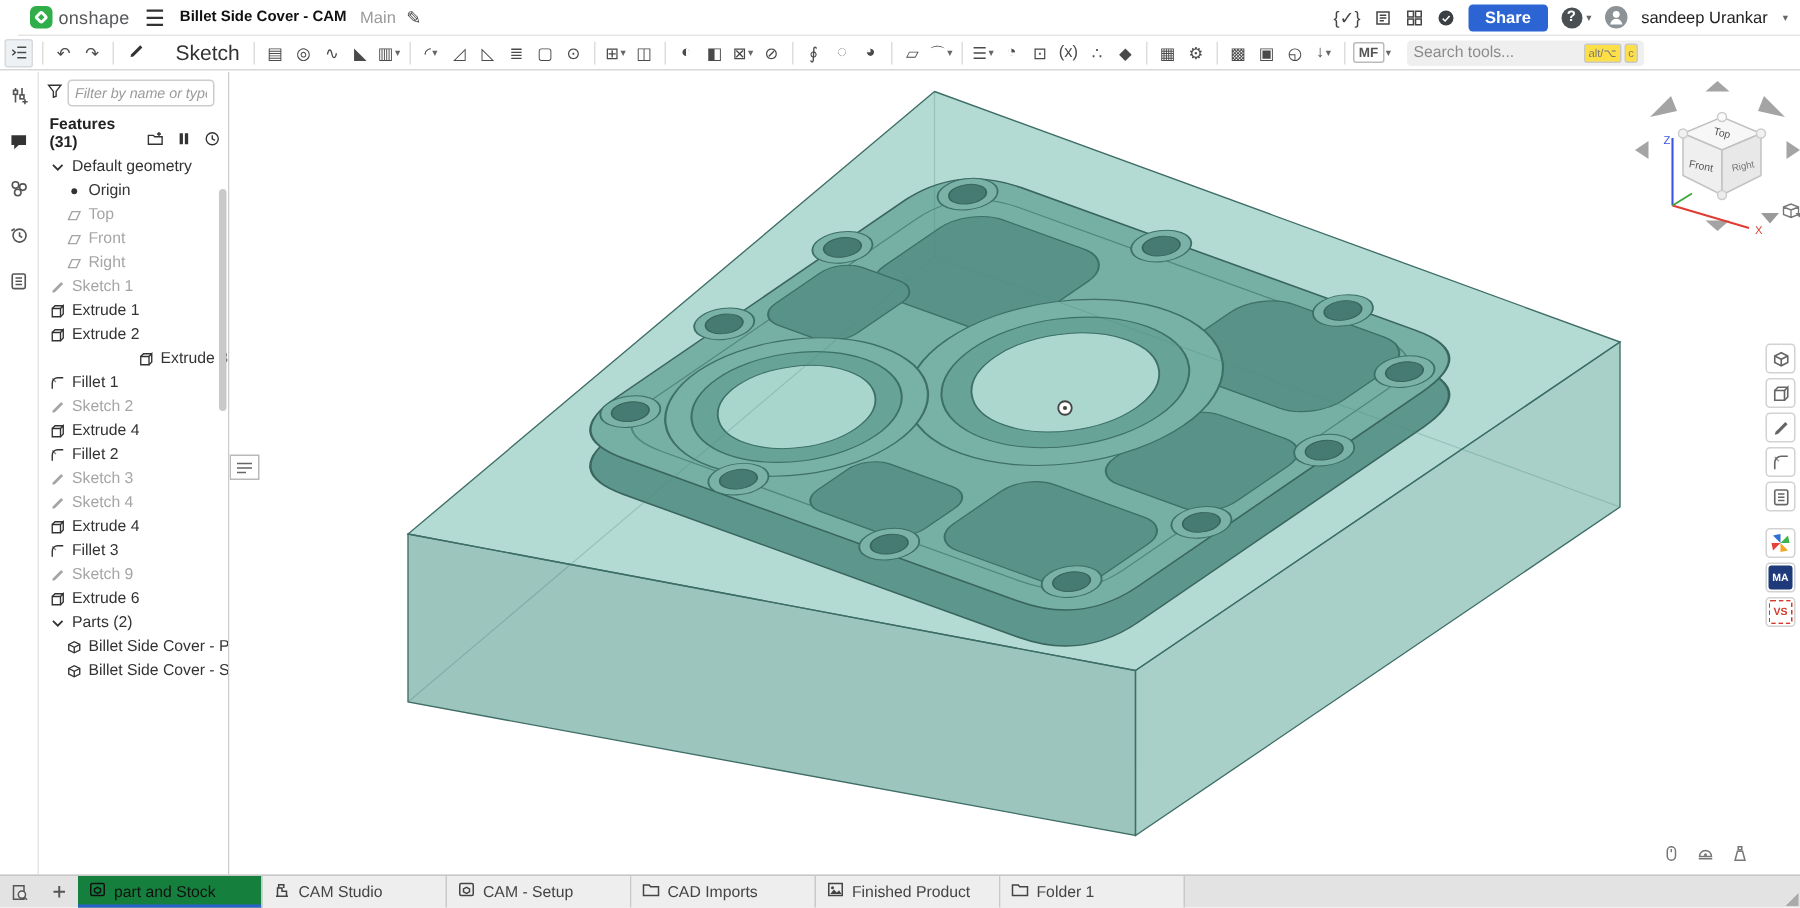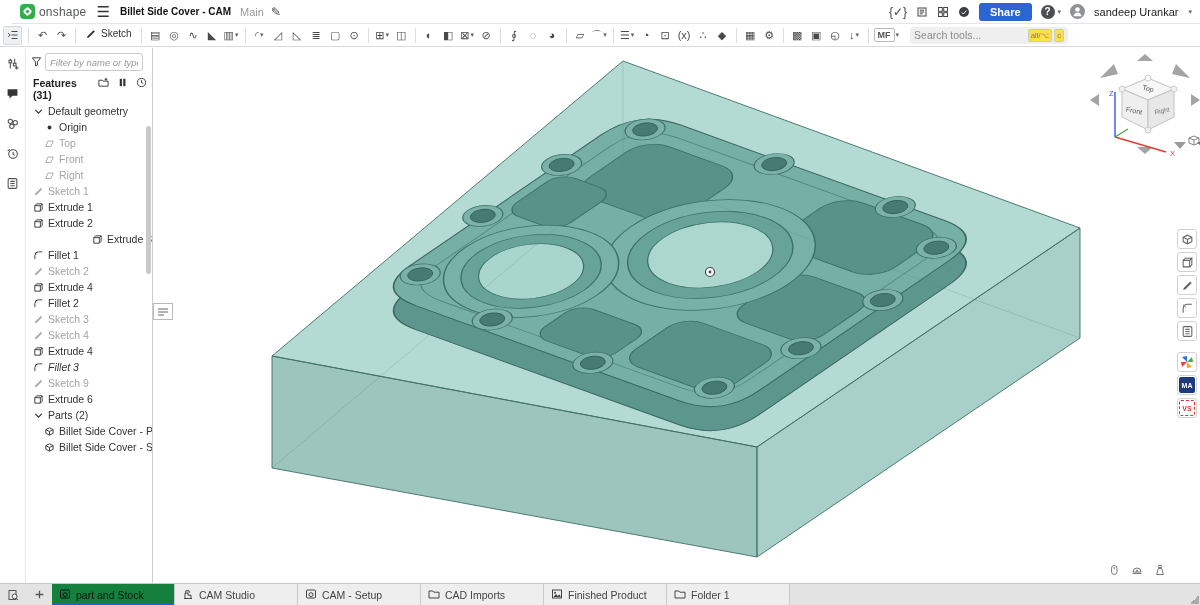--- a/index.html
+++ b/index.html
@@ -25,36 +25,36 @@
   .avatar{width:15px;height:15px;border-radius:50%;background:#8d9296;display:flex;align-items:center;justify-content:center;overflow:hidden}
   .user-name{font-size:11px;color:#222}
   .caret{font-size:7px;color:#666;margin-left:1px}
   
   .toolbar{position:absolute;top:24px;left:0;right:0;height:23px;background:#fff;
     border-bottom:1px solid #d8d8d8;display:flex;align-items:center;padding:0 3px;z-index:6}
   .tbtn{height:19px;min-width:19px;padding:0 1px;display:flex;align-items:center;justify-content:center;
     color:#4a4a4a;font-size:11px;border-radius:2px;white-space:nowrap}
   .tbtn.panel{background:#eef1f4;border:1px solid #d6dade;margin-right:2px}
   .tsep{width:1px;height:15px;background:#ddd;margin:0 4px;flex:none}
-  .sketch-btn{display:flex;align-items:flex-start;gap:4px;font-size:10px;color:#333;padding:0 5px}
+  .sketch-btn{display:flex;align-items:center;gap:20px;font-size:14px;color:#333;padding:0 5px}
   .mf-box{border:1px solid #bbb;border-radius:2px;font-size:9px;font-weight:bold;color:#555;padding:1px 3px}
   .search-tools{margin-left:10px;width:158px;height:17px;background:#efefef;border-radius:3px;
     display:flex;align-items:center;padding:0 4px;gap:3px;color:#8b8b8b;font-size:10.5px}
   .search-tools .keys{margin-left:auto;display:flex;gap:2px}
   .keycap{background:#fde047;border:1px solid #c9c9c9;border-radius:2px;font-size:7.5px;color:#777;padding:0 2px;line-height:11px}
   
   .main{position:absolute;top:48px;bottom:22px;left:0;right:0}
   .leftstrip{position:absolute;left:0;top:0;bottom:0;width:26px;background:#fff;border-right:1px solid #e6e6e6;
     display:flex;flex-direction:column;align-items:center;padding-top:9px;gap:15px}
   .fpanel{position:absolute;left:26px;top:0;bottom:0;width:127px;background:#fff;border-right:1px solid #ccc}
   .filter-row{display:flex;align-items:center;gap:3px;padding:5px 4px 3px 5px}
   .filter-input{width:98px;height:18px;border:1px solid #ccc;border-radius:3px;font-size:9.5px;
     font-style:italic;padding:0 4px;color:#555;font-family:"Liberation Sans",sans-serif}
   .filter-input::placeholder{color:#9a9a9a}
-  .fhead{display:flex;align-items:flex-start;padding:3px 5px 2px 7px;gap:8px}
+  .fhead{display:flex;align-items:flex-end;padding:3px 5px 2px 7px;gap:8px}
   .fhead .ttl{font-size:10.5px;font-weight:bold;color:#222;margin-right:2px}
   .ftree{position:relative}
   .frow{height:16px;display:flex;align-items:center;gap:4px;font-size:10.5px;color:#333;white-space:nowrap;overflow:hidden}
   .frow.gray{color:#a5a5a5}
   .frow .fic{flex:none;display:flex}
   .fscroll{position:absolute;right:1px;top:78px;width:5px;height:148px;background:#c9c9c9;border-radius:3px}
   
   .viewport{position:absolute;left:153px;top:0;right:0;bottom:0;background:#fff;overflow:hidden}
   svg.scene{position:absolute;left:0;top:0;width:1047px;height:536px}
   .rollback{position:absolute;left:0;top:255px;width:20px;height:17px;background:#fff;border:1px solid #b9b9b9;
@@ -461,21 +461,21 @@
         </div>
         <div class="frow" style="padding-left: 7px;">
           <span class="fic">
             <svg width="11" height="11" viewBox="0 0 12 12">
               <path d="M2 4h6v6H2z" fill="none" stroke="currentColor"></path>
               <path d="M8 4l2-2v6l-2 2M2 4l2-2h6" fill="none" stroke="currentColor"></path>
             </svg>
           </span>
           <span>Extrude 4</span>
         </div>
-        <div class="frow" style="padding-left: 7px; font-style: italic;">
+        <div class="frow" style="padding-left: 7px;">
           <span class="fic">
             <svg width="11" height="11" viewBox="0 0 12 12">
               <path d="M2 10V6a4 4 0 014-4h4" fill="none" stroke="currentColor"></path>
               <path d="M2 2.5l2.6 2.6" stroke="currentColor" opacity=".6"></path>
             </svg>
           </span>
           <span>Fillet 3</span>
         </div>
         <div class="frow gray" style="padding-left: 7px;">
           <span class="fic">

